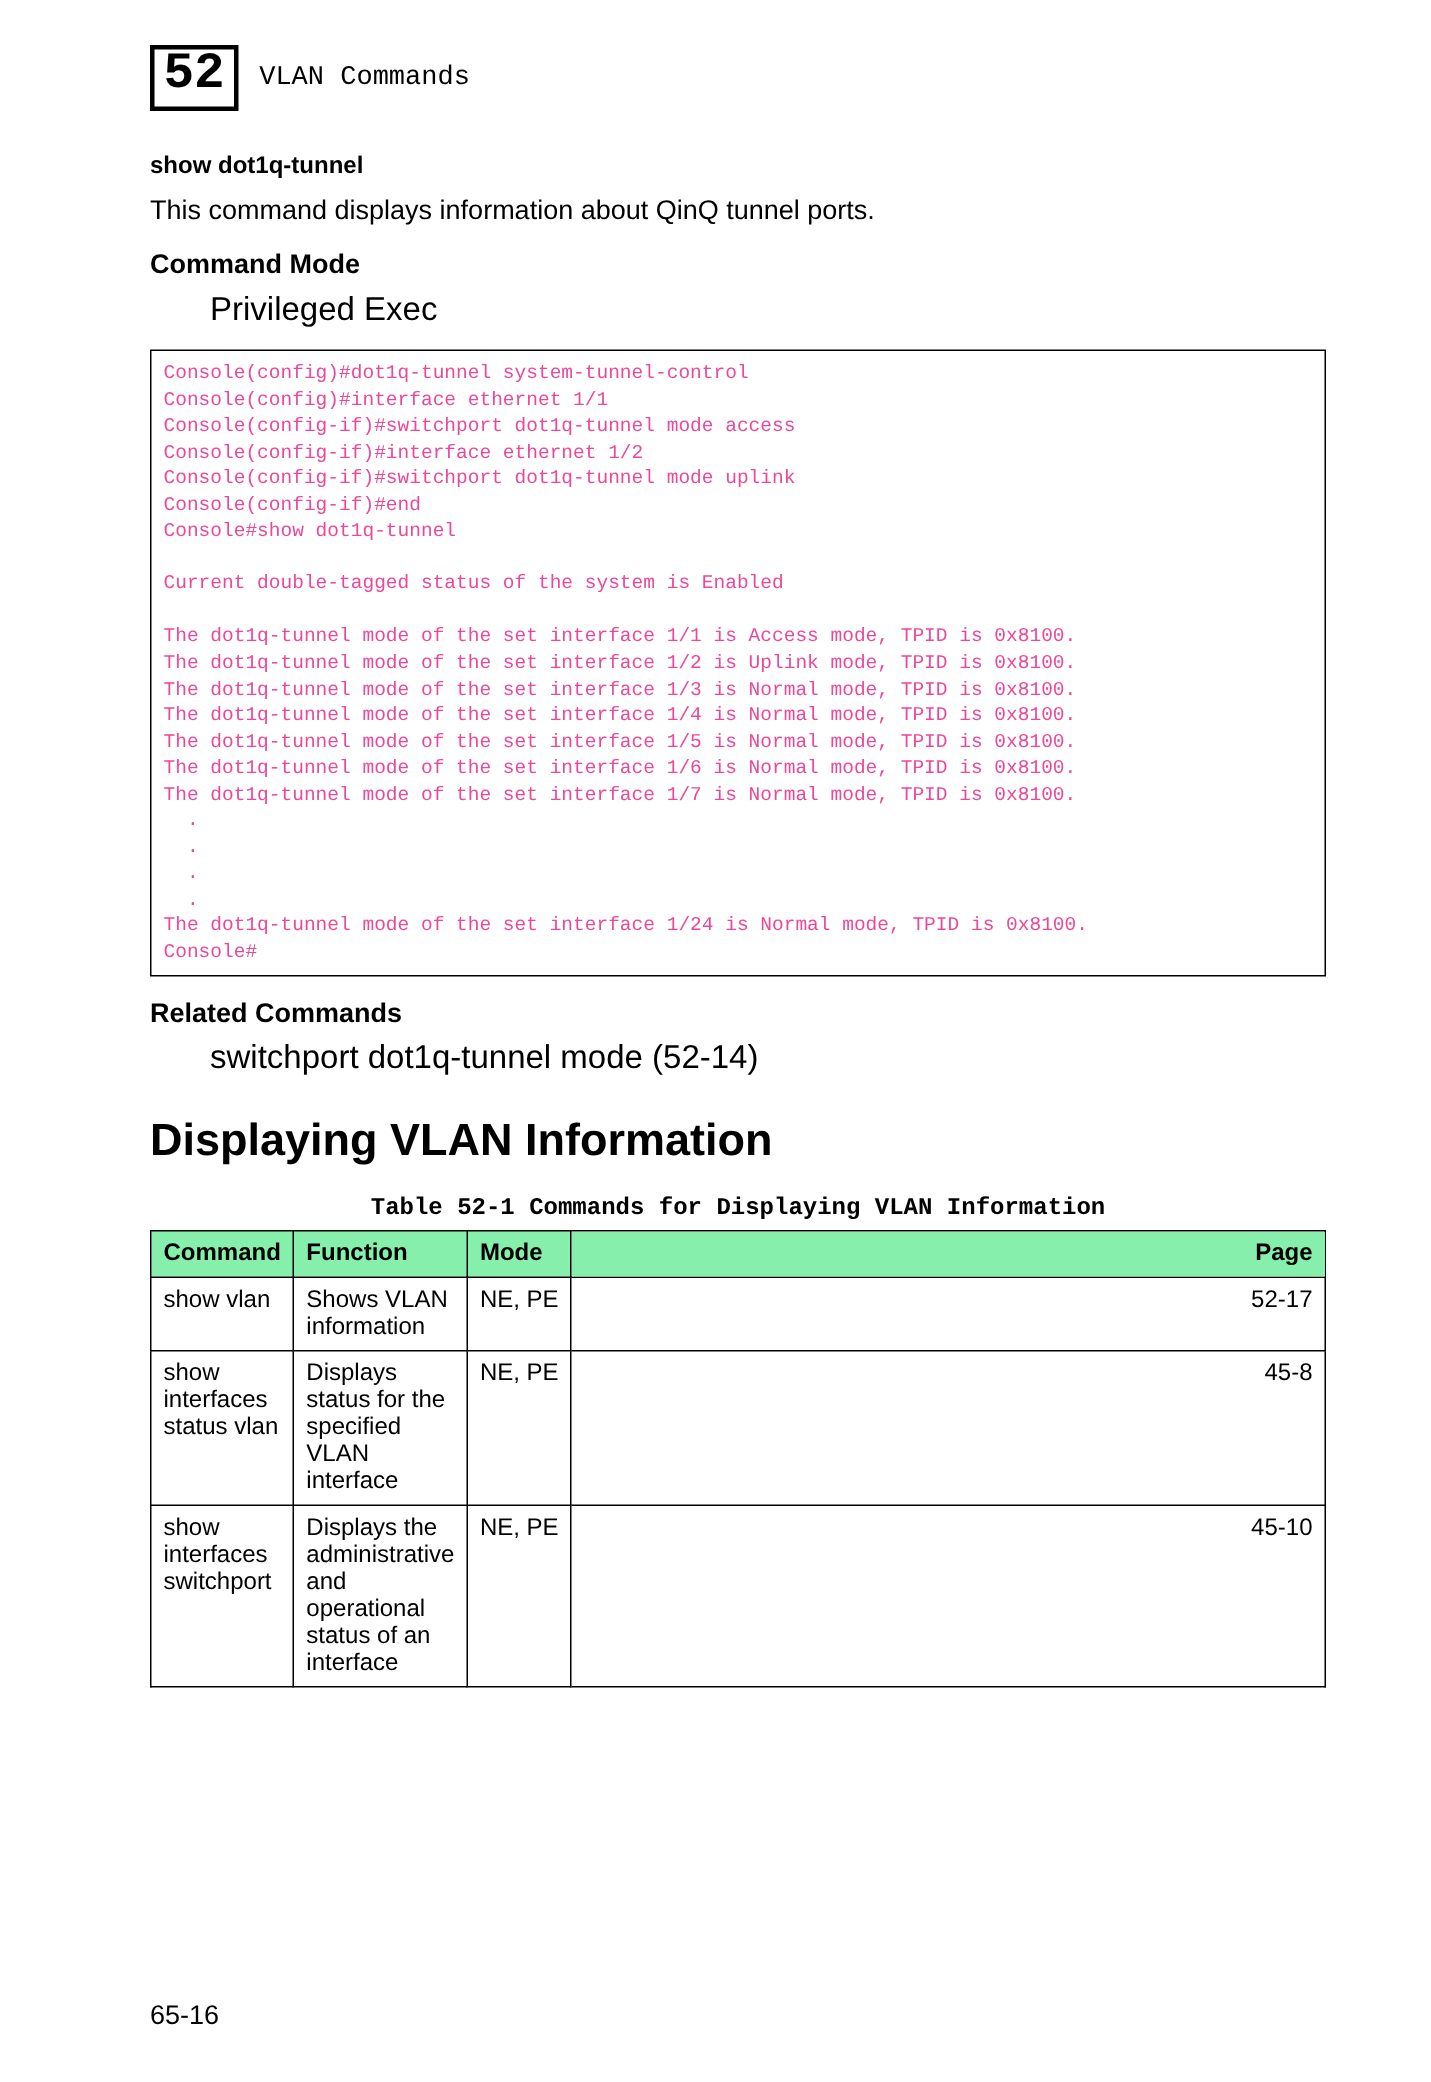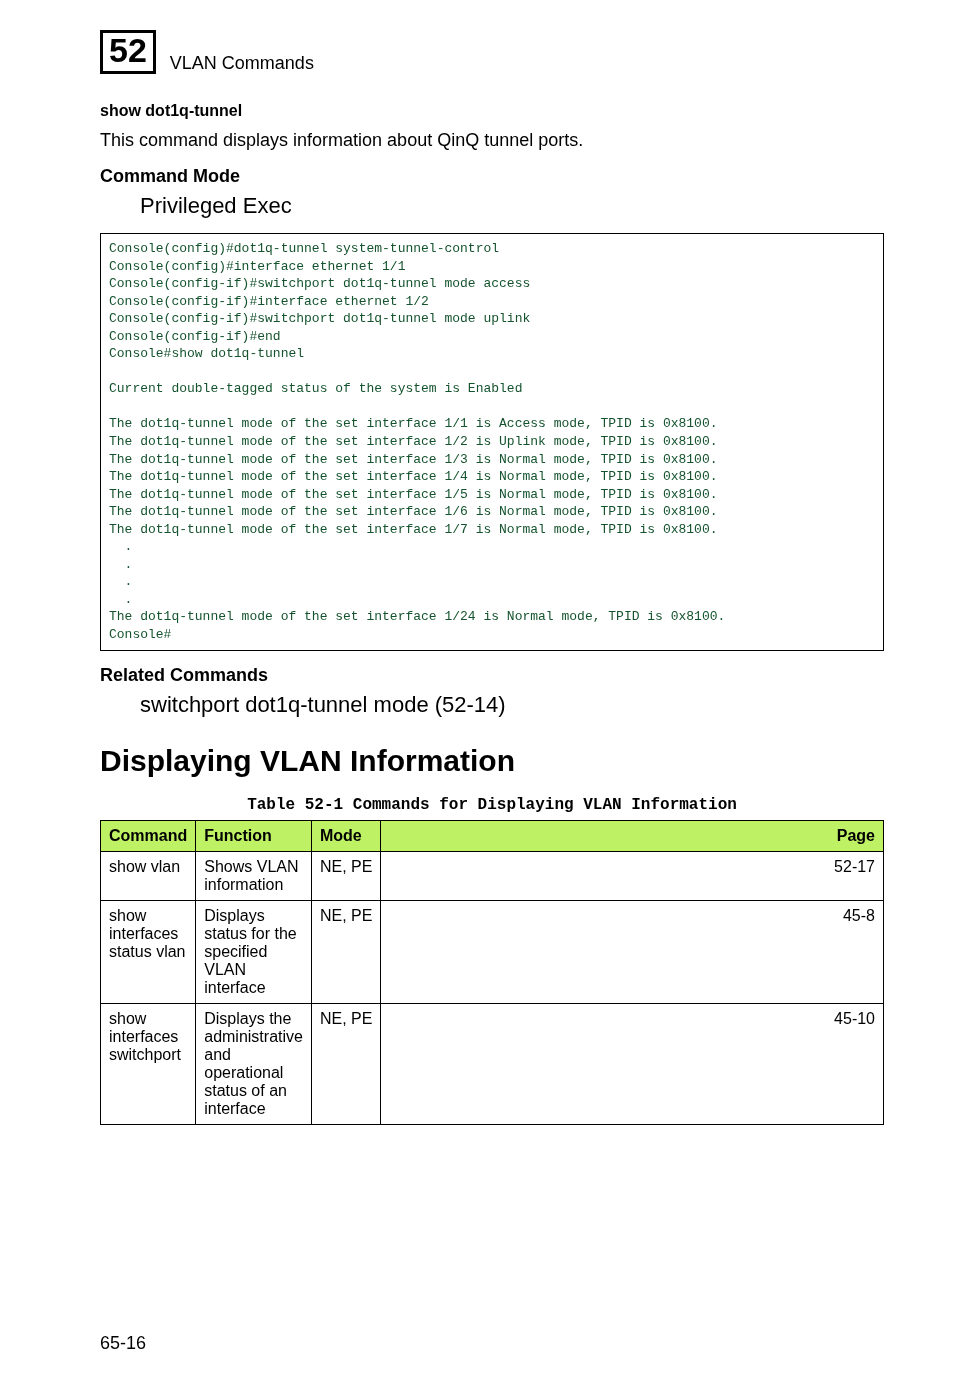--- a/index.html
+++ b/index.html
@@ -11,22 +11,23 @@
   }
   .page {
     width: 954px;
     min-height: 1388px;
     box-sizing: border-box;
     padding: 30px 70px 40px 100px;
     position: relative;
   }
   .header-row {
     display: flex;
-    align-items: flex-end;
+    align-items: center;
     margin-bottom: 28px;
+    font-family: Liberation Mono, monospace;
   }
   .chapter-box {
     border: 3px solid #000;
     font-size: 34px;
     font-weight: 900;
     padding: 0 6px 2px 6px;
     line-height: 1.05;
     margin-right: 14px;
   }
   .chapter-title {
@@ -53,21 +54,21 @@
   .indented {
     margin-left: 40px;
     font-size: 22px;
     margin-top: 6px;
     margin-bottom: 14px;
   }
   .code-block {
     font-family: "Courier New", monospace;
     font-size: 13px;
     line-height: 1.35;
-    color: #14532d;
+    color: #ec4899;
     border: 1px solid #000;
     padding: 6px 8px 6px 8px;
     white-space: pre-wrap;
     word-break: break-word;
     margin: 8px 0 14px 0;
   }
   .big-heading {
     font-size: 30px;
     font-weight: 700;
     margin-top: 26px;
@@ -88,21 +89,21 @@
   }
   table.vlan-table th,
   table.vlan-table td {
     border: 1px solid #000;
     padding: 6px 8px;
     text-align: left;
     vertical-align: top;
   }
   table.vlan-table th {
     font-weight: 700;
-    background: #bef264;
+    background: #86efac;
   }
   table.vlan-table td.mode,
   table.vlan-table th.mode {
     white-space: nowrap;
   }
   table.vlan-table td.page,
   table.vlan-table th.page {
     text-align: right;
     white-space: nowrap;
   }

